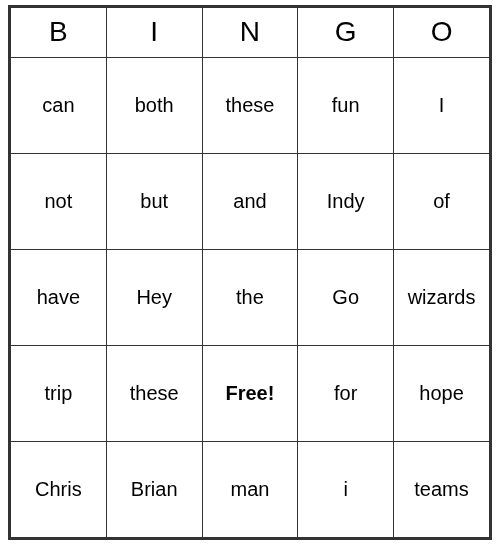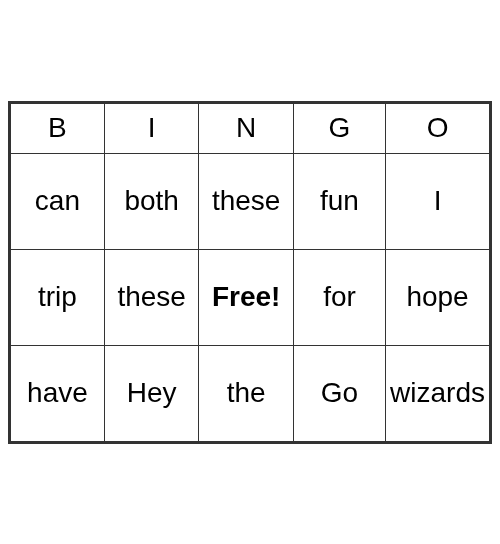--- a/index.html
+++ b/index.html
@@ -28,21 +28,21 @@
       width: 480px;
     }
 
     .bingo-table td,
     .bingo-table th {
       border: 1px solid #333;
       width: 96px;
       height: 96px;
       text-align: center;
       vertical-align: middle;
-      font-size: 28px;
+      font-size: 20px;
       padding: 4px;
     }
 
     .bingo-table thead th {
       height: 50px;
       font-size: 28px;
       font-weight: normal;
       border: 1px solid #333;
     }
 
@@ -71,28 +71,42 @@
     </thead>
     <tbody id="bingo-body">
     <tr>
           <td>can</td>
           <td>both</td>
           <td>these</td>
           <td>fun</td>
           <td>I</td>
         </tr>
         <tr>
-          <td>trip</td>
-          <td>these</td>
-          <td class="free-space">Free!</td>
-          <td>for</td>
-          <td>hope</td>
+          <td>not</td>
+          <td>but</td>
+          <td>and</td>
+          <td>Indy</td>
+          <td>of</td>
         </tr>
         <tr>
           <td>have</td>
           <td>Hey</td>
           <td>the</td>
           <td>Go</td>
           <td class="small-text">wizards</td>
         </tr>
+        <tr>
+          <td>trip</td>
+          <td>these</td>
+          <td class="free-space">Free!</td>
+          <td>for</td>
+          <td>hope</td>
+        </tr>
+        <tr>
+          <td>Chris</td>
+          <td>Brian</td>
+          <td>man</td>
+          <td>i</td>
+          <td>teams</td>
+        </tr>
       </tbody>
   </table>
 </div>
 
 </body></html>

